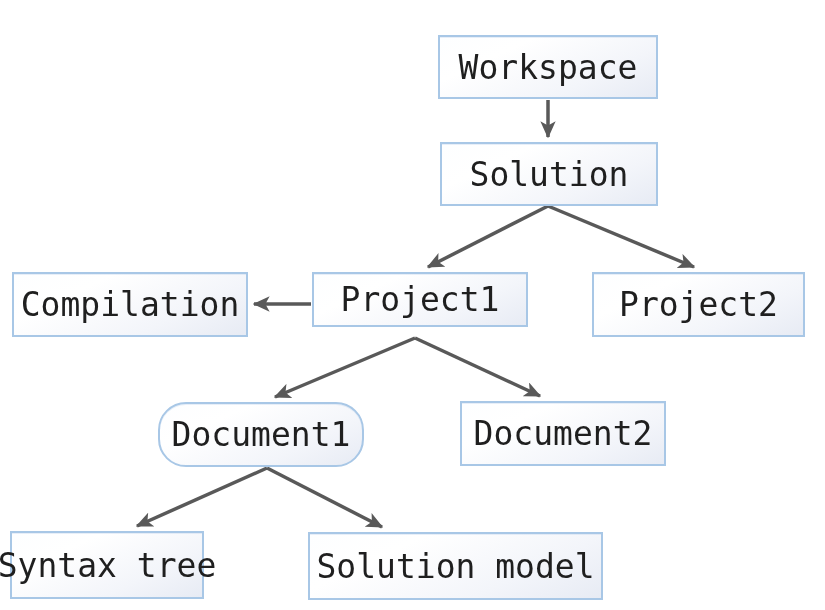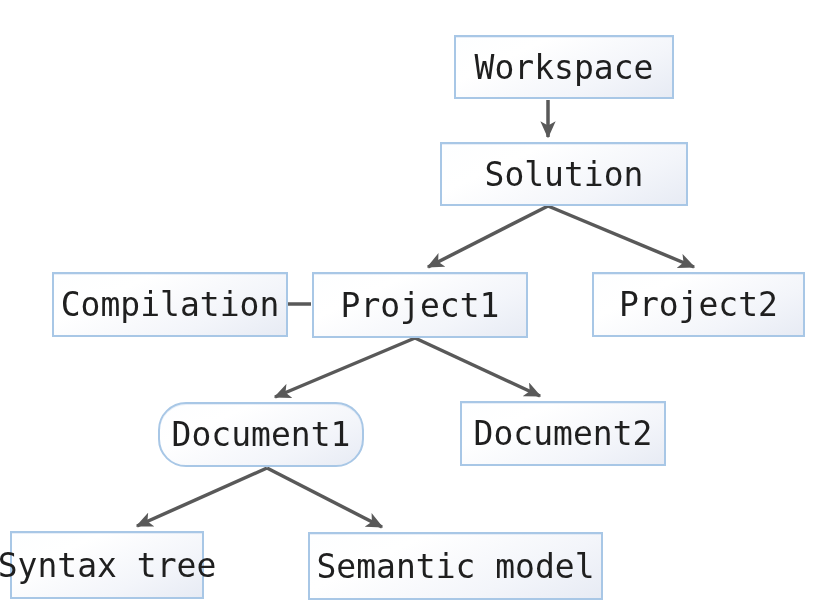--- a/index.html
+++ b/index.html
@@ -57,23 +57,23 @@
         <line x1="548" y1="206" x2="428" y2="267" stroke="#595959" stroke-width="3.5" marker-end="url(#arrowhead)"></line>
         <line x1="548" y1="206" x2="694" y2="267" stroke="#595959" stroke-width="3.5" marker-end="url(#arrowhead)"></line>
         <line x1="311" y1="304" x2="254" y2="304" stroke="#595959" stroke-width="3.5" marker-end="url(#arrowhead)"></line>
         <line x1="415" y1="338" x2="275" y2="397" stroke="#595959" stroke-width="3.5" marker-end="url(#arrowhead)"></line>
         <line x1="415" y1="338" x2="540" y2="396" stroke="#595959" stroke-width="3.5" marker-end="url(#arrowhead)"></line>
         <line x1="267" y1="468" x2="137" y2="526" stroke="#595959" stroke-width="3.5" marker-end="url(#arrowhead)"></line>
         <line x1="267" y1="468" x2="382" y2="527" stroke="#595959" stroke-width="3.5" marker-end="url(#arrowhead)"></line>
       </g>
   </svg>
   <div id="node-layer">
-      <div class="node" style="left: 438px; top: 35px; width: 220px; height: 64px; margin-left: 16px;">Workspace</div>
-      <div class="node" style="left: 440px; top: 142px; width: 248px; height: 64px;">Solution</div>
-      <div class="node" style="left: 12px; top: 272px; width: 236px; height: 65px; margin-left: 40px;">Compilation</div>
-      <div class="node" style="left: 312px; top: 272px; width: 216px; height: 66px;">Project1</div>
+      <div class="node" style="left: 438px; top: 35px; width: 220px; height: 64px;">Workspace</div>
+      <div class="node" style="left: 440px; top: 142px; width: 218px; height: 64px;">Solution</div>
+      <div class="node" style="left: 12px; top: 272px; width: 236px; height: 65px;">Compilation</div>
+      <div class="node" style="left: 312px; top: 272px; width: 216px; height: 55px;">Project1</div>
       <div class="node" style="left: 592px; top: 272px; width: 213px; height: 65px;">Project2</div>
       <div class="node" style="left: 158px; top: 402px; width: 206px; height: 65px; border-radius: 28px;">Document1</div>
       <div class="node" style="left: 460px; top: 401px; width: 206px; height: 65px;">Document2</div>
       <div class="node" style="left: 10px; top: 531px; width: 194px; height: 68px;">Syntax tree</div>
-      <div class="node" style="left: 308px; top: 532px; width: 295px; height: 68px;">Semantic model</div>
+      <div class="node" style="left: 308px; top: 532px; width: 295px; height: 68px;">Solution model</div>
     </div>
 </div>
 
 </body></html>

